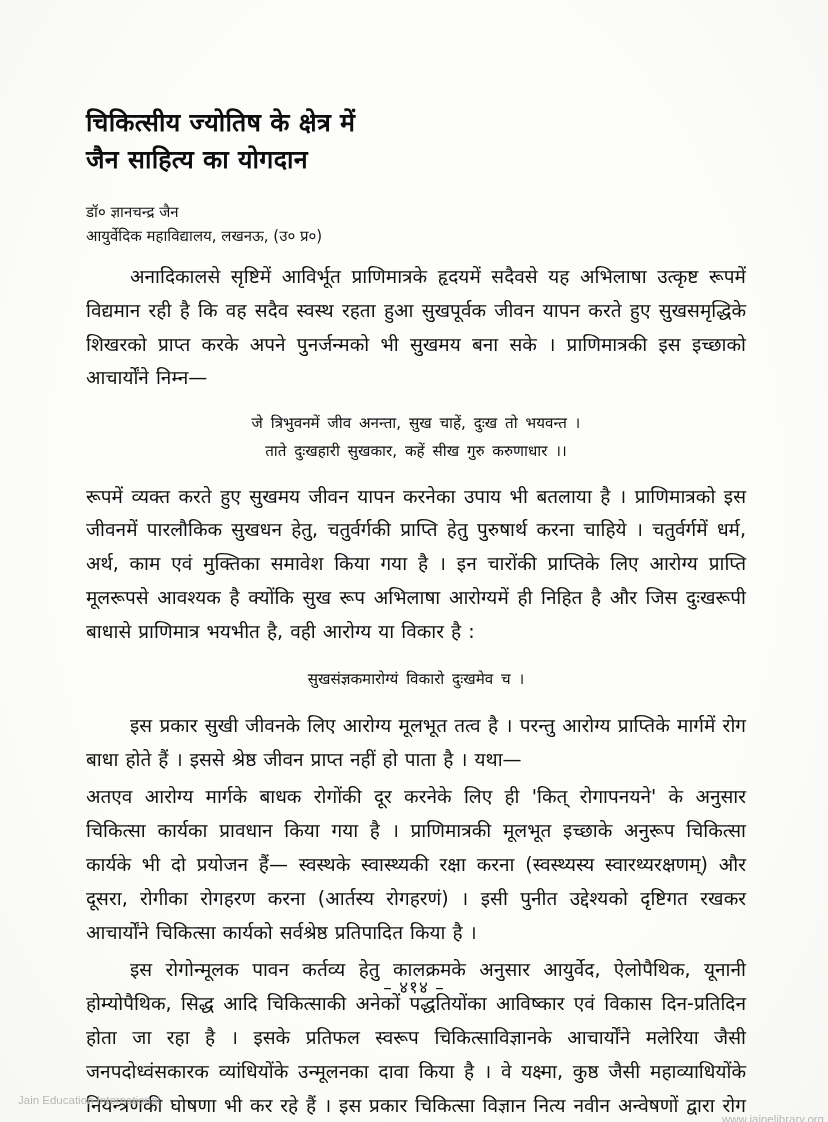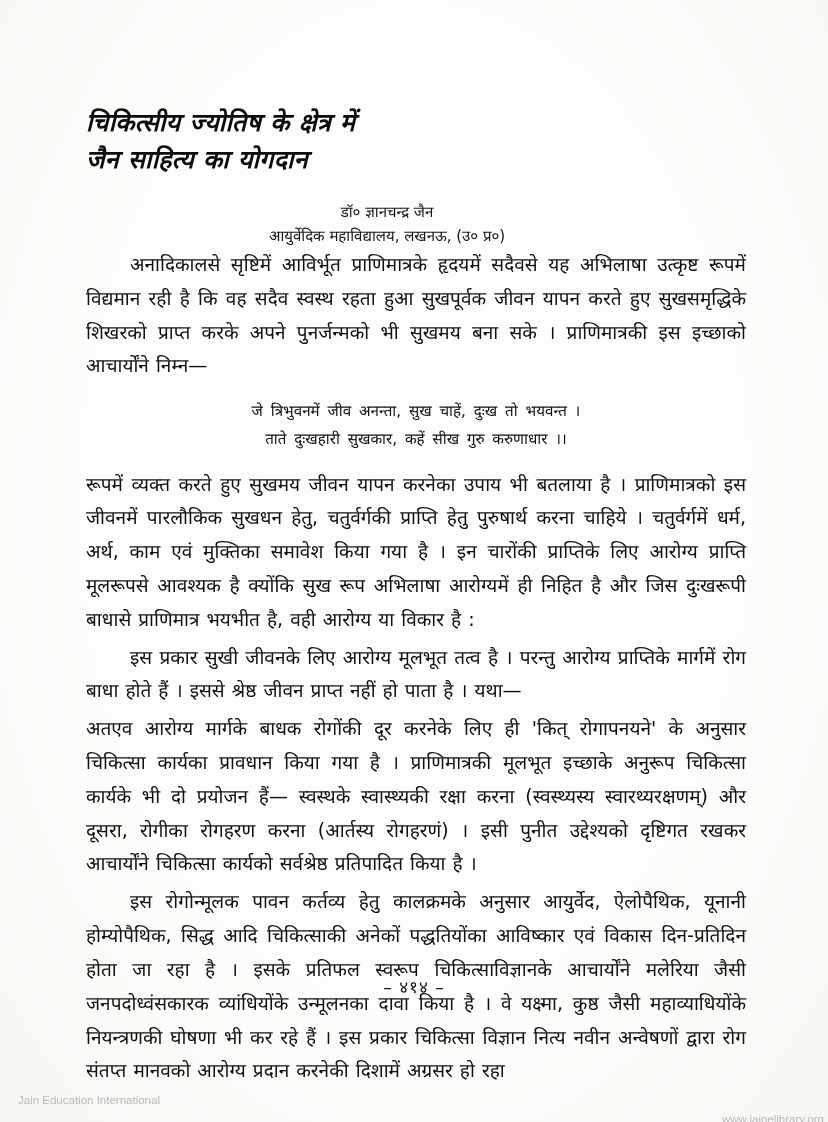--- a/index.html
+++ b/index.html
@@ -42,27 +42,27 @@
   .title-block {
     margin-bottom: 20px;
   }
   .title-line {
     font-family: "DejaVu Sans", sans-serif;
     font-weight: 700;
     font-size: 25px;
     line-height: 1.48;
     letter-spacing: 0.3px;
     color: #0d0d0d;
-    font-style: italic;
   }
 
   
   .author-block {
-    text-align: center;
+    text-align: left;
     margin-top: 22px;
+    margin-bottom: 12px;
     padding-right: 58px;
   }
   .author-name {
     font-family: "DejaVu Sans", sans-serif;
     font-size: 15px;
     line-height: 1.6;
     color: #141414;
   }
   .author-affil {
     font-family: "DejaVu Sans", sans-serif;
@@ -175,20 +175,23 @@
 
     <p class="para indent">अनादिकालसे सृष्टिमें आविर्भूत प्राणिमात्रके हृदयमें सदैवसे यह अभिलाषा उत्कृष्ट रूपमें विद्यमान रही है कि वह सदैव स्वस्थ रहता हुआ सुखपूर्वक जीवन यापन करते हुए सुखसमृद्धिके शिखरको प्राप्त करके अपने पुनर्जन्मको भी सुखमय बना सके । प्राणिमात्रकी इस इच्छाको आचार्योंने निम्न—</p>
 
     <div class="verse">
       <span class="verse-line">जे त्रिभुवनमें  जीव अनन्ता, सुख चाहें, दुःख तो भयवन्त ।</span>
       <span class="verse-line">ताते  दुःखहारी  सुखकार, कहें  सीख  गुरु  करुणाधार ।।</span>
     </div>
 
     <p class="para noindent">रूपमें व्यक्त करते हुए सुखमय जीवन यापन करनेका  उपाय भी  बतलाया है । प्राणिमात्रको  इस जीवनमें पारलौकिक  सुखधन हेतु,  चतुर्वर्गकी प्राप्ति हेतु  पुरुषार्थ करना चाहिये । चतुर्वर्गमें  धर्म, अर्थ, काम  एवं मुक्तिका समावेश किया गया है । इन चारोंकी प्राप्तिके लिए आरोग्य प्राप्ति  मूलरूपसे आवश्यक है क्योंकि सुख रूप अभिलाषा आरोग्यमें ही निहित है और जिस दुःखरूपी बाधासे प्राणिमात्र भयभीत है, वही आरोग्य या विकार है :</p>
 
+    <div class="verse single">
+      <span class="verse-line">सुखसंज्ञकमारोग्यं  विकारो  दुःखमेव  च ।</span>
+    </div>
 
     <p class="para indent">इस प्रकार सुखी जीवनके लिए आरोग्य  मूलभूत तत्व  है । परन्तु  आरोग्य प्राप्तिके  मार्गमें रोग बाधा होते हैं । इससे श्रेष्ठ जीवन प्राप्त नहीं हो पाता है । यथा—</p>
 
 
     <p class="para noindent">अतएव आरोग्य मार्गके बाधक रोगोंकी दूर करनेके लिए ही 'कित् रोगापनयने' के  अनुसार चिकित्सा कार्यका प्रावधान किया गया है । प्राणिमात्रकी मूलभूत इच्छाके  अनुरूप चिकित्सा कार्यके भी  दो प्रयोजन हैं— स्वस्थके स्वास्थ्यकी रक्षा करना (स्वस्थ्यस्य स्वारथ्यरक्षणम्) और दूसरा, रोगीका रोगहरण करना (आर्तस्य रोगहरणं) । इसी  पुनीत उद्देश्यको  दृष्टिगत रखकर  आचार्योंने चिकित्सा  कार्यको  सर्वश्रेष्ठ  प्रतिपादित किया है ।</p>
 
     <p class="para indent">इस रोगोन्मूलक पावन कर्तव्य हेतु कालक्रमके  अनुसार आयुर्वेद,  ऐलोपैथिक,  यूनानी होम्योपैथिक, सिद्ध आदि चिकित्साकी अनेकों पद्धतियोंका आविष्कार एवं विकास दिन-प्रतिदिन होता जा  रहा है । इसके प्रतिफल स्वरूप चिकित्साविज्ञानके आचार्योंने  मलेरिया जैसी जनपदोध्वंसकारक व्यांधियोंके उन्मूलनका दावा किया है । वे यक्ष्मा, कुष्ठ जैसी महाव्याधियोंके  नियन्त्रणकी घोषणा भी  कर रहे हैं । इस प्रकार चिकित्सा विज्ञान नित्य नवीन अन्वेषणों द्वारा रोग संतप्त मानवको  आरोग्य प्रदान करनेकी  दिशामें अग्रसर हो रहा</p>
 
   </div>
 

